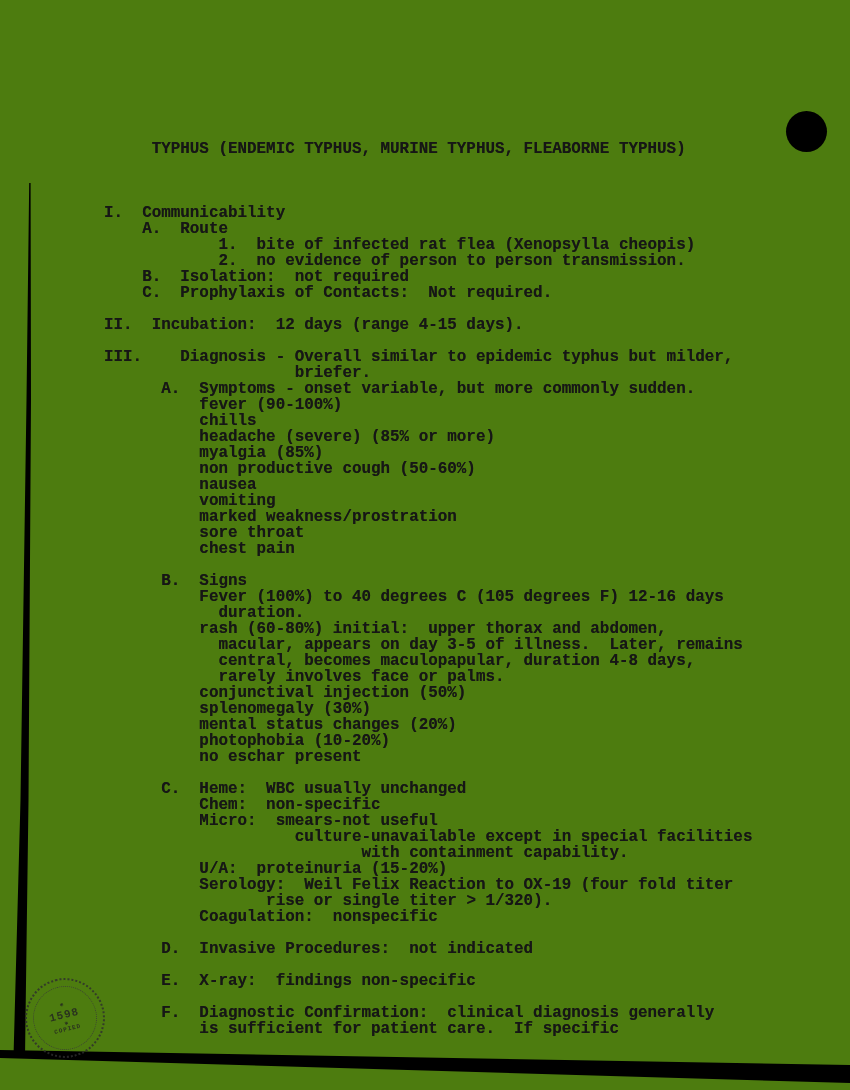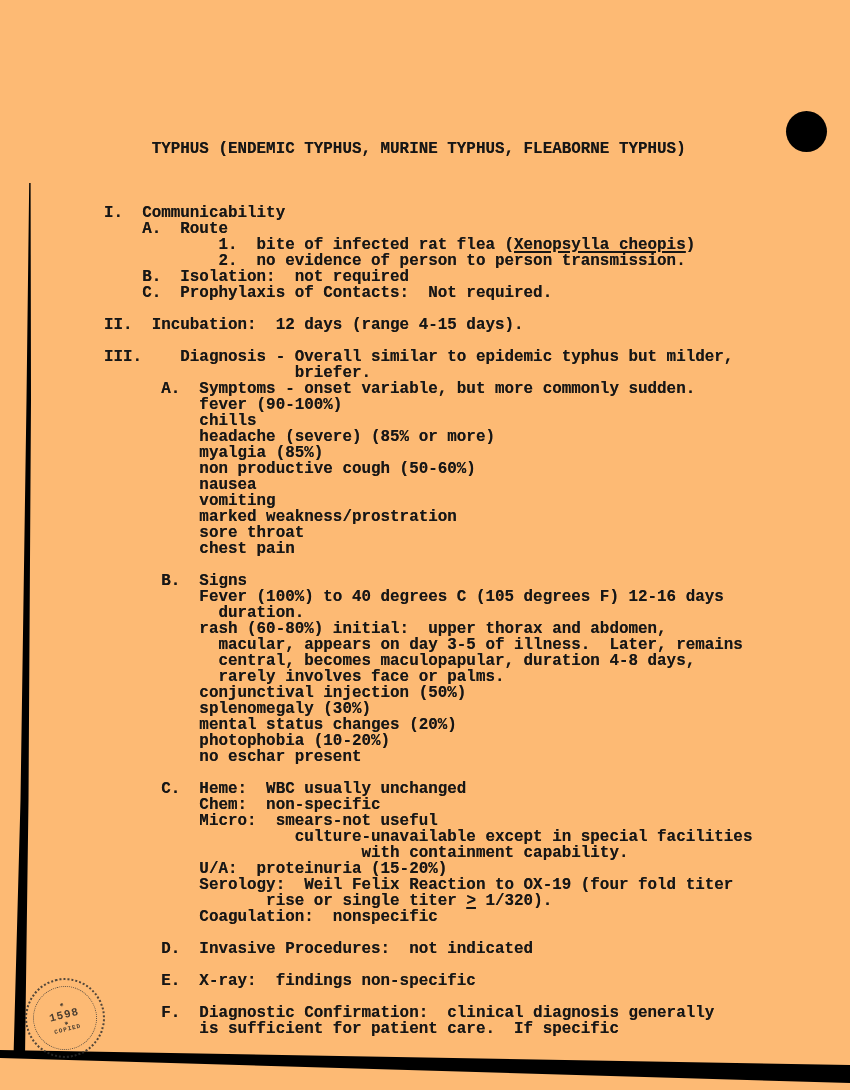--- a/index.html
+++ b/index.html
@@ -3,34 +3,34 @@
 <meta charset="utf-8">
 <style>
   html,body{margin:0;padding:0;background:#ffffff;}
   body{
     position:relative;
     width:850px;height:1090px;
     overflow:hidden;
     font-family:"Liberation Mono","DejaVu Sans Mono",monospace;
   }
   .page{
-    position:absolute;inset:0;background:#fdba74;
+    position:absolute;inset:0;background:#4d7c0f;
   }
   .doc{
     position:absolute;
     left:104px;top:109px;
     font-size:15.9px;
     line-height:16px;
     font-weight:700;
     color:#161616;
     text-shadow:0 0 .5px rgba(20,20,20,.6);
     white-space:pre;
   }
   .line{height:16px;white-space:pre;}
-  .u{text-decoration:underline;text-decoration-thickness:1.5px;text-underline-offset:2px;}
+  .u{text-decoration-thickness:1.5px;text-underline-offset:2px;}
   
   .punch{
     position:absolute;left:786px;top:111px;width:41px;height:41px;
     background:#000;border-radius:50%;
   }
   
   .artifacts{position:absolute;inset:0;pointer-events:none;}
   
   .stamp{
     position:absolute;left:25px;top:978px;width:76px;height:76px;

